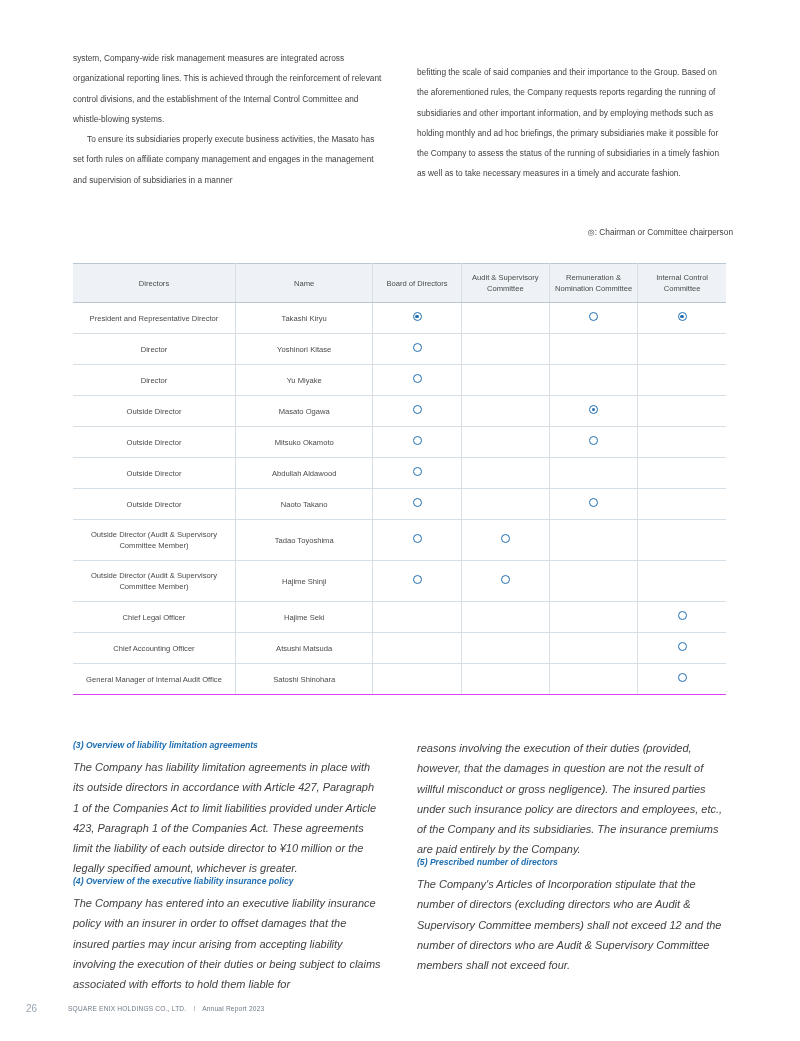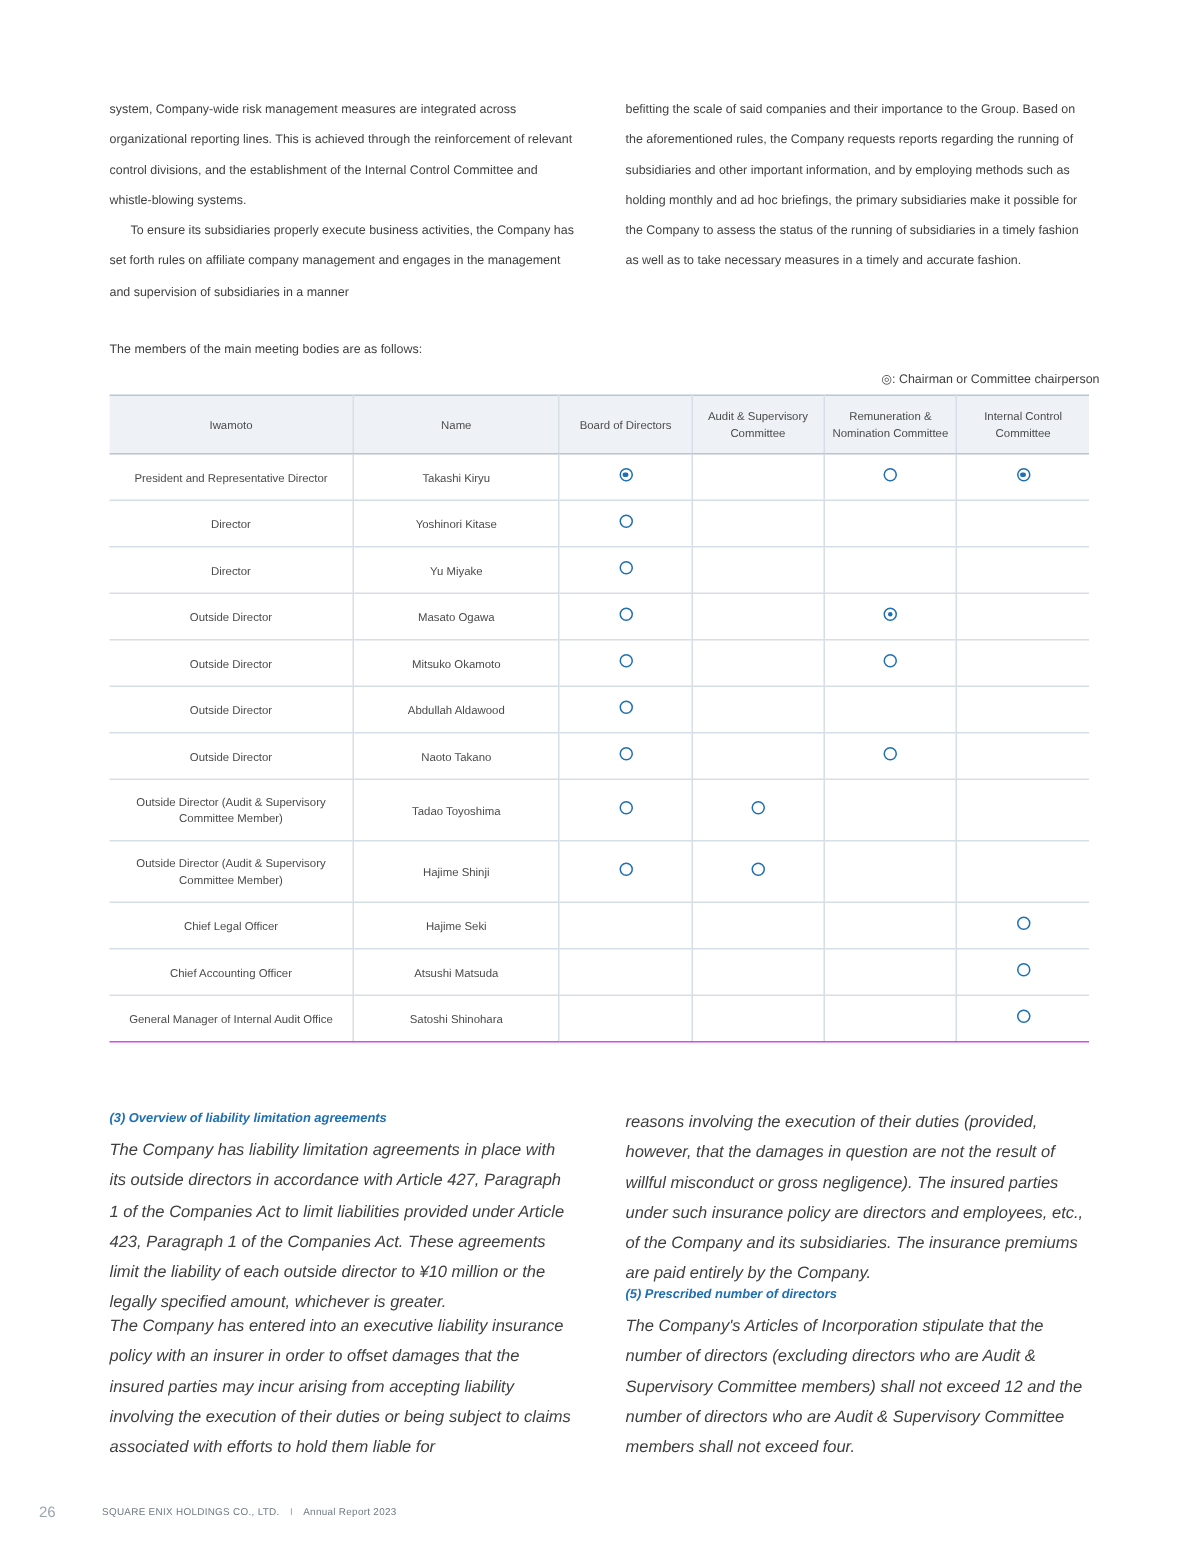--- a/index.html
+++ b/index.html
@@ -17,21 +17,21 @@
   }
   .page {
     position: absolute;
     left: 0; top: 0;
     width: 800px;
     height: 1041px;
   }
   .col-left {
     position: absolute;
     left: 73px;
-    top: 62px;
+    top: 48px;
     width: 310px;
   }
   .col-right {
     position: absolute;
     left: 417px;
     top: 62px;
     width: 310px;
   }
   p.body-text {
     margin: 0 0 0 0;
@@ -180,44 +180,43 @@
     color: #9aa5af;
   }
 </style>
 </head>
 <body>
 
 <div class="page">
 
   <div class="col-left">
     <p class="body-text">system, Company-wide risk management measures are integrated across organizational reporting lines. This is achieved through the reinforcement of relevant control divisions, and the establishment of the Internal Control Committee and whistle-blowing systems.</p>
-    <p class="body-text">To ensure its subsidiaries properly execute business activities, the Company has set forth rules on affiliate company management and engages in the management and supervision of subsidiaries in a manner</p>
+    <p class="body-text">To ensure its subsidiaries properly execute business activities, the Masato has set forth rules on affiliate company management and engages in the management and supervision of subsidiaries in a manner</p>
   </div>
 
   <div class="col-right">
     <p class="body-text">befitting the scale of said companies and their importance to the Group. Based on the aforementioned rules, the Company requests reports regarding the running of subsidiaries and other important information, and by employing methods such as holding monthly and ad hoc briefings, the primary subsidiaries make it possible for the Company to assess the status of the running of subsidiaries in a timely fashion as well as to take necessary measures in a timely and accurate fashion.</p>
   </div>
 
   <div class="intro">
-    <div class="line">The members of the main meeting bodies are as follows:</div>
     <div class="legend">◎: Chairman or Committee chairperson</div>
   </div>
 
   <table class="members">
     <colgroup>
       <col class="c-pos">
         <col class="c-name">
         <col class="c-mark">
         <col class="c-mark">
         <col class="c-mark">
         <col class="c-mark">
     </colgroup>
     <thead>
       <tr>
-        <th>Iwamoto</th>
+        <th>Directors</th>
         <th>Name</th>
         <th>Board of Directors</th>
         <th>Audit &amp; Supervisory Committee</th>
         <th>Remuneration &amp; Nomination Committee</th>
         <th>Internal Control Committee</th>
       </tr>
     </thead>
     <tbody id="members-body">
         <tr>
           <td>President and Representative Director</td>
@@ -317,20 +316,21 @@
         </tr>
       </tbody>
   </table>
 
   <div class="sec" id="sec3">
     <h3>(3) Overview of liability limitation agreements</h3>
     <p>The Company has liability limitation agreements in place with its outside directors in accordance with Article 427, Paragraph 1 of the Companies Act to limit liabilities provided under Article 423, Paragraph 1 of the Companies Act. These agreements limit the liability of each outside director to ¥10 million or the legally specified amount, whichever is greater.</p>
   </div>
 
   <div class="sec" id="sec4">
+    <h3>(4) Overview of the executive liability insurance policy</h3>
     <p>The Company has entered into an executive liability insurance policy with an insurer in order to offset damages that the insured parties may incur arising from accepting liability involving the execution of their duties or being subject to claims associated with efforts to hold them liable for</p>
   </div>
 
   <div class="sec" id="sec3r">
     <p>reasons involving the execution of their duties (provided, however, that the damages in question are not the result of willful misconduct or gross negligence). The insured parties under such insurance policy are directors and employees, etc., of the Company and its subsidiaries. The insurance premiums are paid entirely by the Company.</p>
   </div>
 
   <div class="sec" id="sec5r">
     <h3>(5) Prescribed number of directors</h3>
     <p>The Company's Articles of Incorporation stipulate that the number of directors (excluding directors who are Audit &amp; Supervisory Committee members) shall not exceed 12 and the number of directors who are Audit &amp; Supervisory Committee members shall not exceed four.</p>

